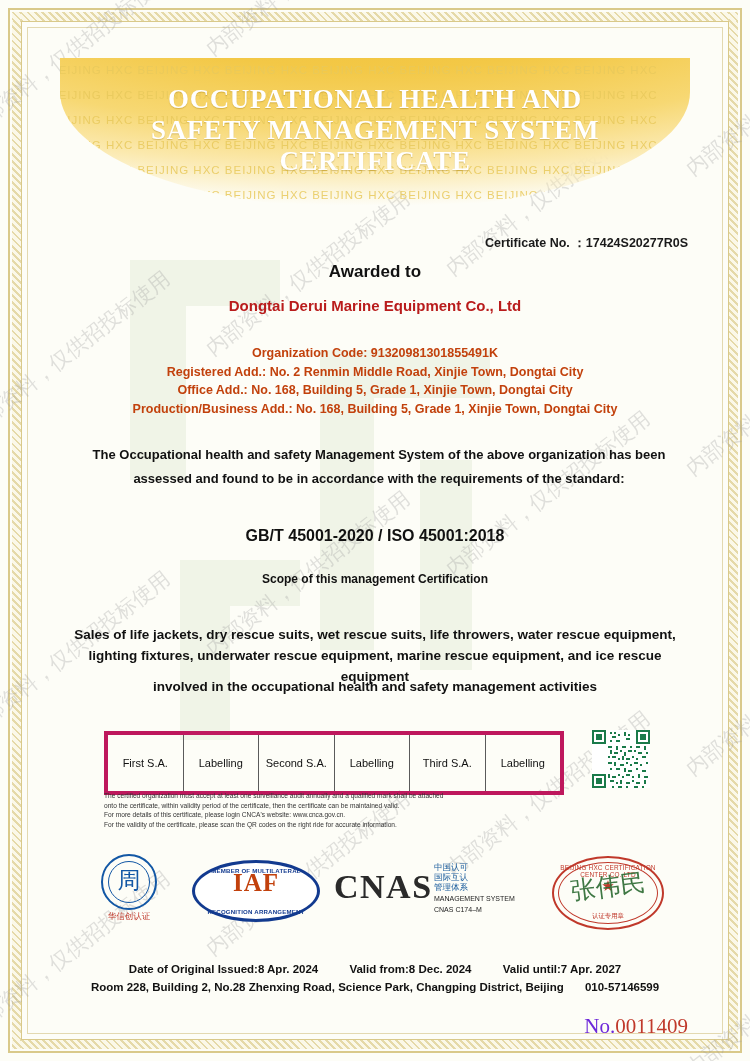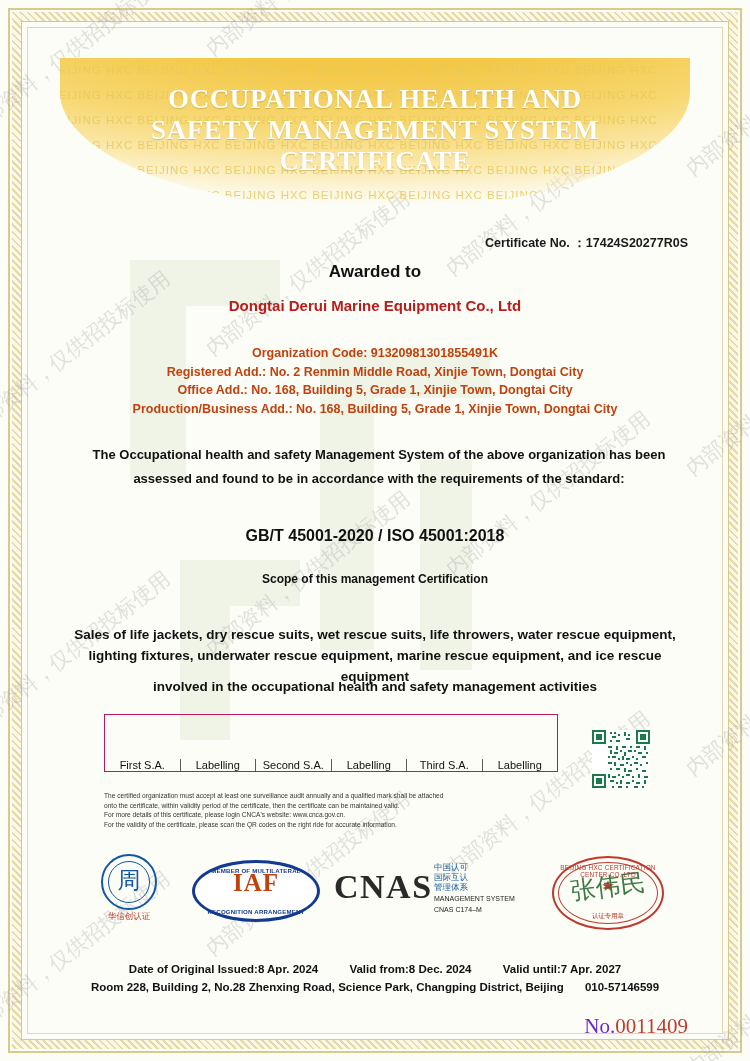--- a/index.html
+++ b/index.html
@@ -197,26 +197,25 @@
     text-align: center;
     font-size: 13.5px;
     font-weight: bold;
     color: #111;
   }
 
   
   .audit-table {
     position: absolute;
     left: 104px;
-    top: 714px;
+    top: 731px;
     width: 452px;
     height: 56px;
     display: flex;
-    border: 1px solid #be185d;
-    align-items: flex-end;
+    border: 4px solid #be185d;
   }
   .audit-cell {
     flex: 1 1 0;
     border-right: 1px solid #5a5a5a;
     display: flex;
     align-items: center;
     justify-content: center;
     font-size: 11px;
     color: #111;
   }

